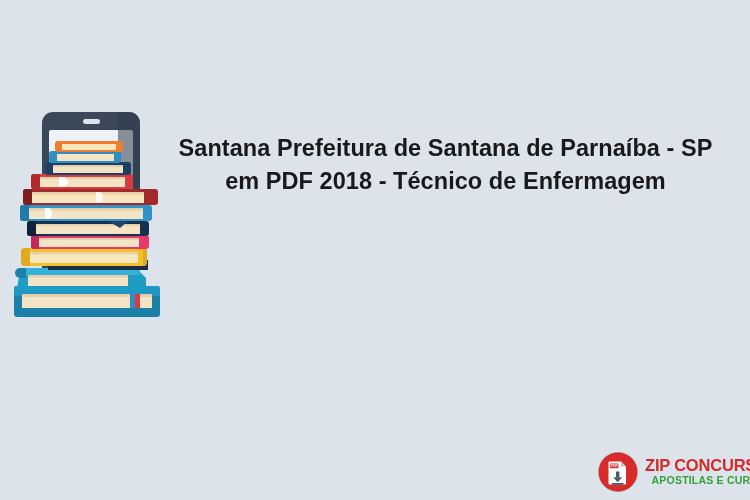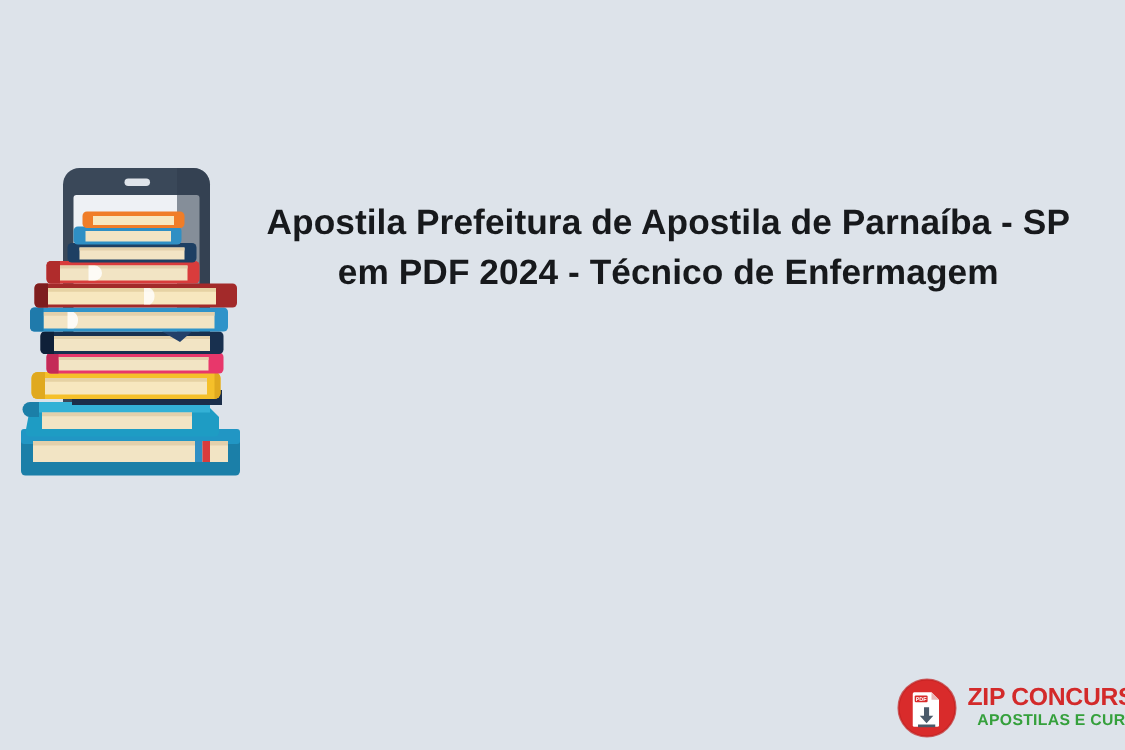--- a/index.html
+++ b/index.html
@@ -183,22 +183,22 @@
 
       <g>
         <path d="M50 33 h62 a3 3 0 0 1 3 3 v5 a3 3 0 0 1 -3 3 h-62 a3 3 0 0 1 -3 -3 v-5 a3 3 0 0 1 3 -3 z" fill="#f07d28"></path>
         <rect x="54" y="36" width="54" height="6" fill="#f7e7bf"></rect>
       </g>
 
     </svg>
   </div>
 
   <div id="title-block">
-    <div class="title-line">Apostila Prefeitura de Apostila de Parnaíba - SP</div>
-    <div class="title-line">em PDF 2024 - Técnico de Enfermagem</div>
+    <div class="title-line">Santana Prefeitura de Santana de Parnaíba - SP</div>
+    <div class="title-line">em PDF 2018 - Técnico de Enfermagem</div>
   </div>
 
   <div id="logo">
     <div id="logo-mark">
       <svg width="40" height="40" viewBox="0 0 40 40" xmlns="http://www.w3.org/2000/svg">
         <circle cx="20" cy="20" r="19" fill="#d92b2b"></circle>
         <circle cx="20" cy="20" r="19" fill="none" stroke="#c02020" stroke-width="1.4" opacity="0.7"></circle>
 
         <path d="M11.5 9.5 h11.5 l5 5 v17 a1 1 0 0 1 -1 1 h-15.5 a1 1 0 0 1 -1 -1 v-21 a1 1 0 0 1 1 -1 z" fill="#ffffff"></path>
         <path d="M23 9.5 l5 5 h-5 z" fill="#e8b4b4"></path>

